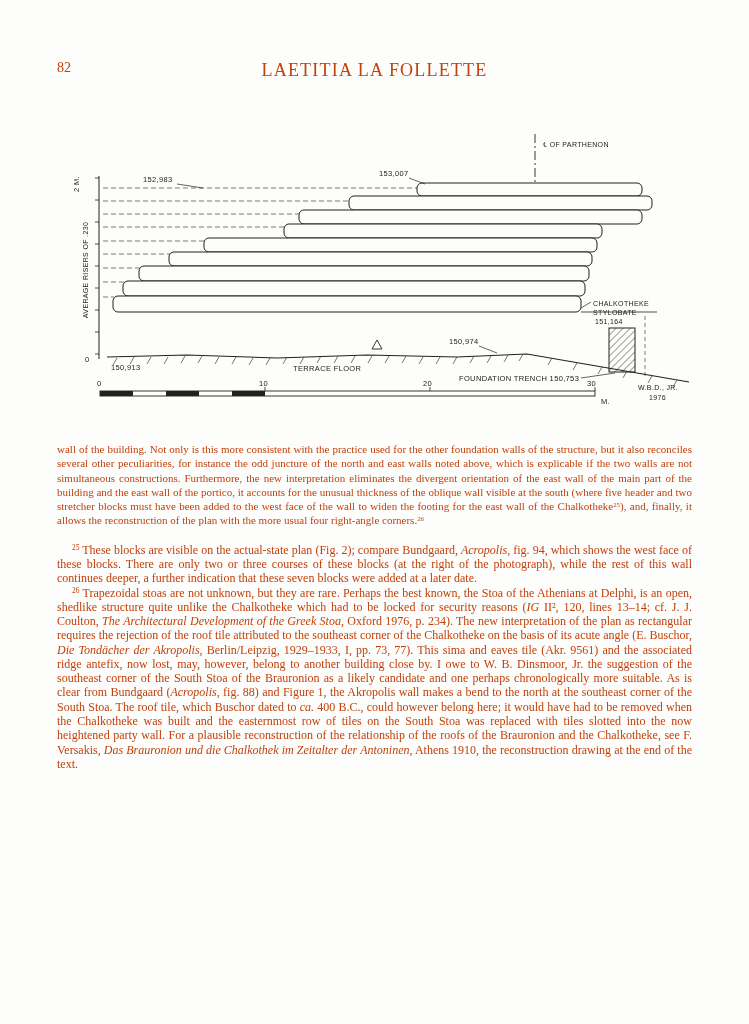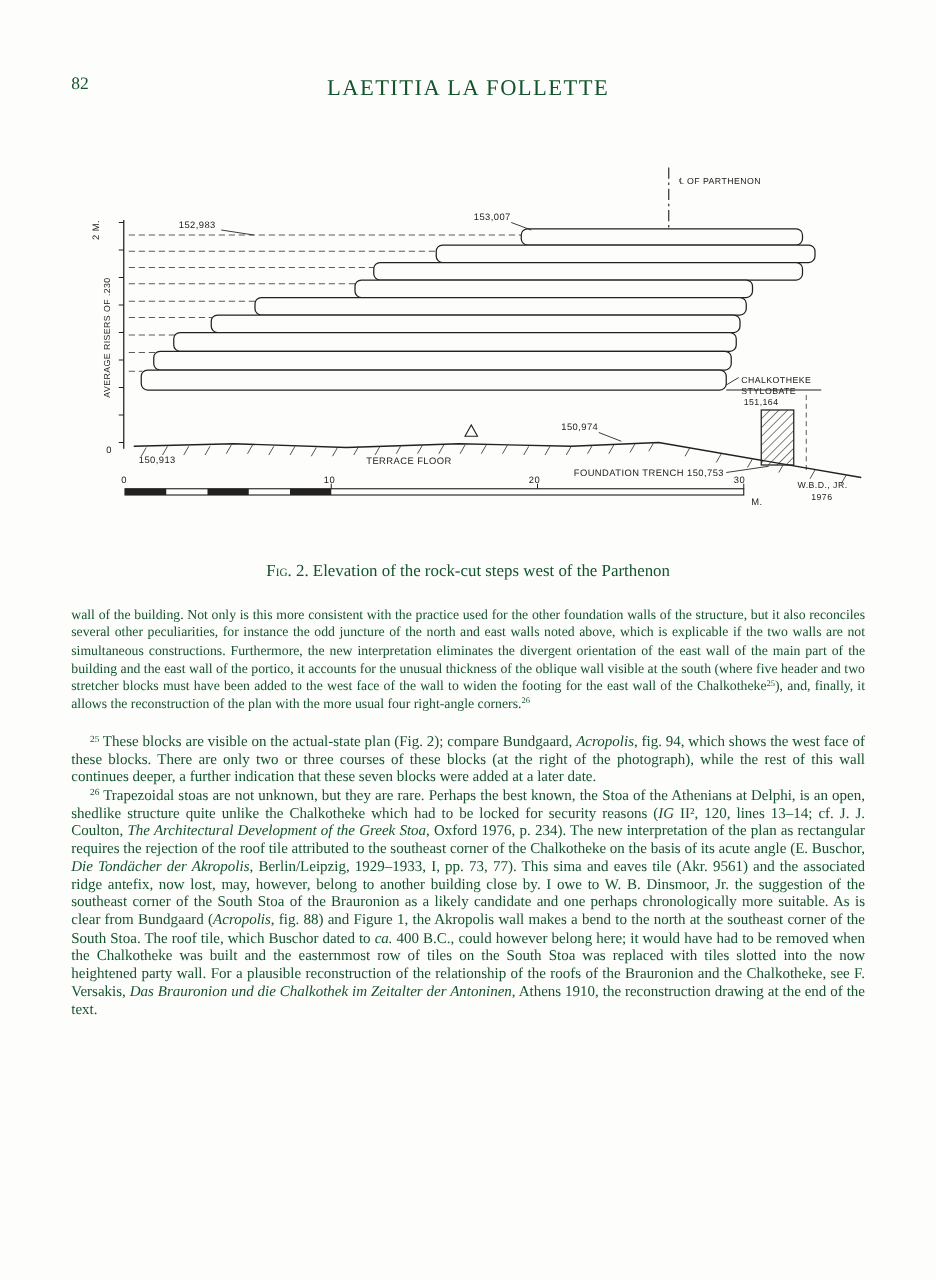--- a/index.html
+++ b/index.html
@@ -1,18 +1,18 @@
 <!DOCTYPE html>
 <html><head>
 <meta charset="utf-8">
 <style>
   html,body{margin:0;padding:0;background:#e8e8e6;}
   .page{
     width:749px;height:1024px;box-sizing:border-box;
-    margin:0 auto;background:#fdfdfb;color:#14532d;
+    margin:0 auto;background:#fdfdfb;color:#c2410c;
     padding:0 57px;position:relative;overflow:hidden;
     font-family:"Liberation Serif", serif;
   }
   .running-head{margin-top:60px;position:relative;height:20px;}
   .page-number{position:absolute;left:0;top:0;font-size:14px;}
   .head-title{text-align:center;font-size:18px;letter-spacing:1.2px;}
   .figure-wrap{margin-top:50px;text-align:center;}
   svg text{font-family:"Liberation Sans", sans-serif;fill:#22211f;letter-spacing:0.35px;}
   .fig-caption{margin-top:26px;text-align:center;font-size:13.5px;}
   .fig-caption .cap-label{font-variant:small-caps;}
@@ -109,23 +109,20 @@
         <text x="544" y="274" font-size="7.5">M.</text>
       </g>
 
       <g>
         <text x="581" y="260" font-size="7">W.B.D., JR.</text>
         <text x="592" y="270" font-size="7">1976</text>
       </g>
     </svg>
   </div>
 
-  <div class="fig-caption">
-    <span class="cap-label">Fig. 2.</span><span> Elevation of the rock-cut steps west of the Parthenon</span>
-  </div>
 
   <p class="body-text"><span>wall of the building. Not only is this more consistent with the practice used for the other foundation walls of the structure, but it also reconciles several other peculiarities, for instance the odd juncture of the north and east walls noted above, which is explicable if the two walls are not simultaneous constructions. Furthermore, the new interpretation eliminates the divergent orientation of the east wall of the main part of the building and the east wall of the portico, it accounts for the unusual thickness of the oblique wall visible at the south (where five header and two stretcher blocks must have been added to the west face of the wall to widen the footing for the east wall of the Chalkotheke</span><sup>25</sup><span>), and, finally, it allows the reconstruction of the plan with the more usual four right-angle corners.</span><sup>26</sup></p>
 
   <div class="footnotes">
     <p><sup>25</sup><span> These blocks are visible on the actual-state plan (Fig. 2); compare Bundgaard, </span><span class="it">Acropolis</span><span>, fig. 94, which shows the west face of these blocks. There are only two or three courses of these blocks (at the right of the photograph), while the rest of this wall continues deeper, a further indication that these seven blocks were added at a later date.</span></p>
     <p><sup>26</sup><span> Trapezoidal stoas are not unknown, but they are rare. Perhaps the best known, the Stoa of the Athenians at Delphi, is an open, shedlike structure quite unlike the Chalkotheke which had to be locked for security reasons (</span><span class="it">IG</span><span> II², 120, lines 13–14; cf. J. J. Coulton, </span><span class="it">The Architectural Development of the Greek Stoa</span><span>, Oxford 1976, p. 234). The new interpretation of the plan as rectangular requires the rejection of the roof tile attributed to the southeast corner of the Chalkotheke on the basis of its acute angle (E. Buschor, </span><span class="it">Die Tondächer der Akropolis</span><span>, Berlin/Leipzig, 1929–1933, I, pp. 73, 77). This sima and eaves tile (Akr. 9561) and the associated ridge antefix, now lost, may, however, belong to another building close by. I owe to W. B. Dinsmoor, Jr. the suggestion of the southeast corner of the South Stoa of the Brauronion as a likely candidate and one perhaps chronologically more suitable. As is clear from Bundgaard (</span><span class="it">Acropolis</span><span>, fig. 88) and Figure 1, the Akropolis wall makes a bend to the north at the southeast corner of the South Stoa. The roof tile, which Buschor dated to </span><span class="it">ca.</span><span> 400 B.C., could however belong here; it would have had to be removed when the Chalkotheke was built and the easternmost row of tiles on the South Stoa was replaced with tiles slotted into the now heightened party wall. For a plausible reconstruction of the relationship of the roofs of the Brauronion and the Chalkotheke, see F. Versakis, </span><span class="it">Das Brauronion und die Chalkothek im Zeitalter der Antoninen</span><span>, Athens 1910, the reconstruction drawing at the end of the text.</span></p>
   </div>
 
 </div>
 

